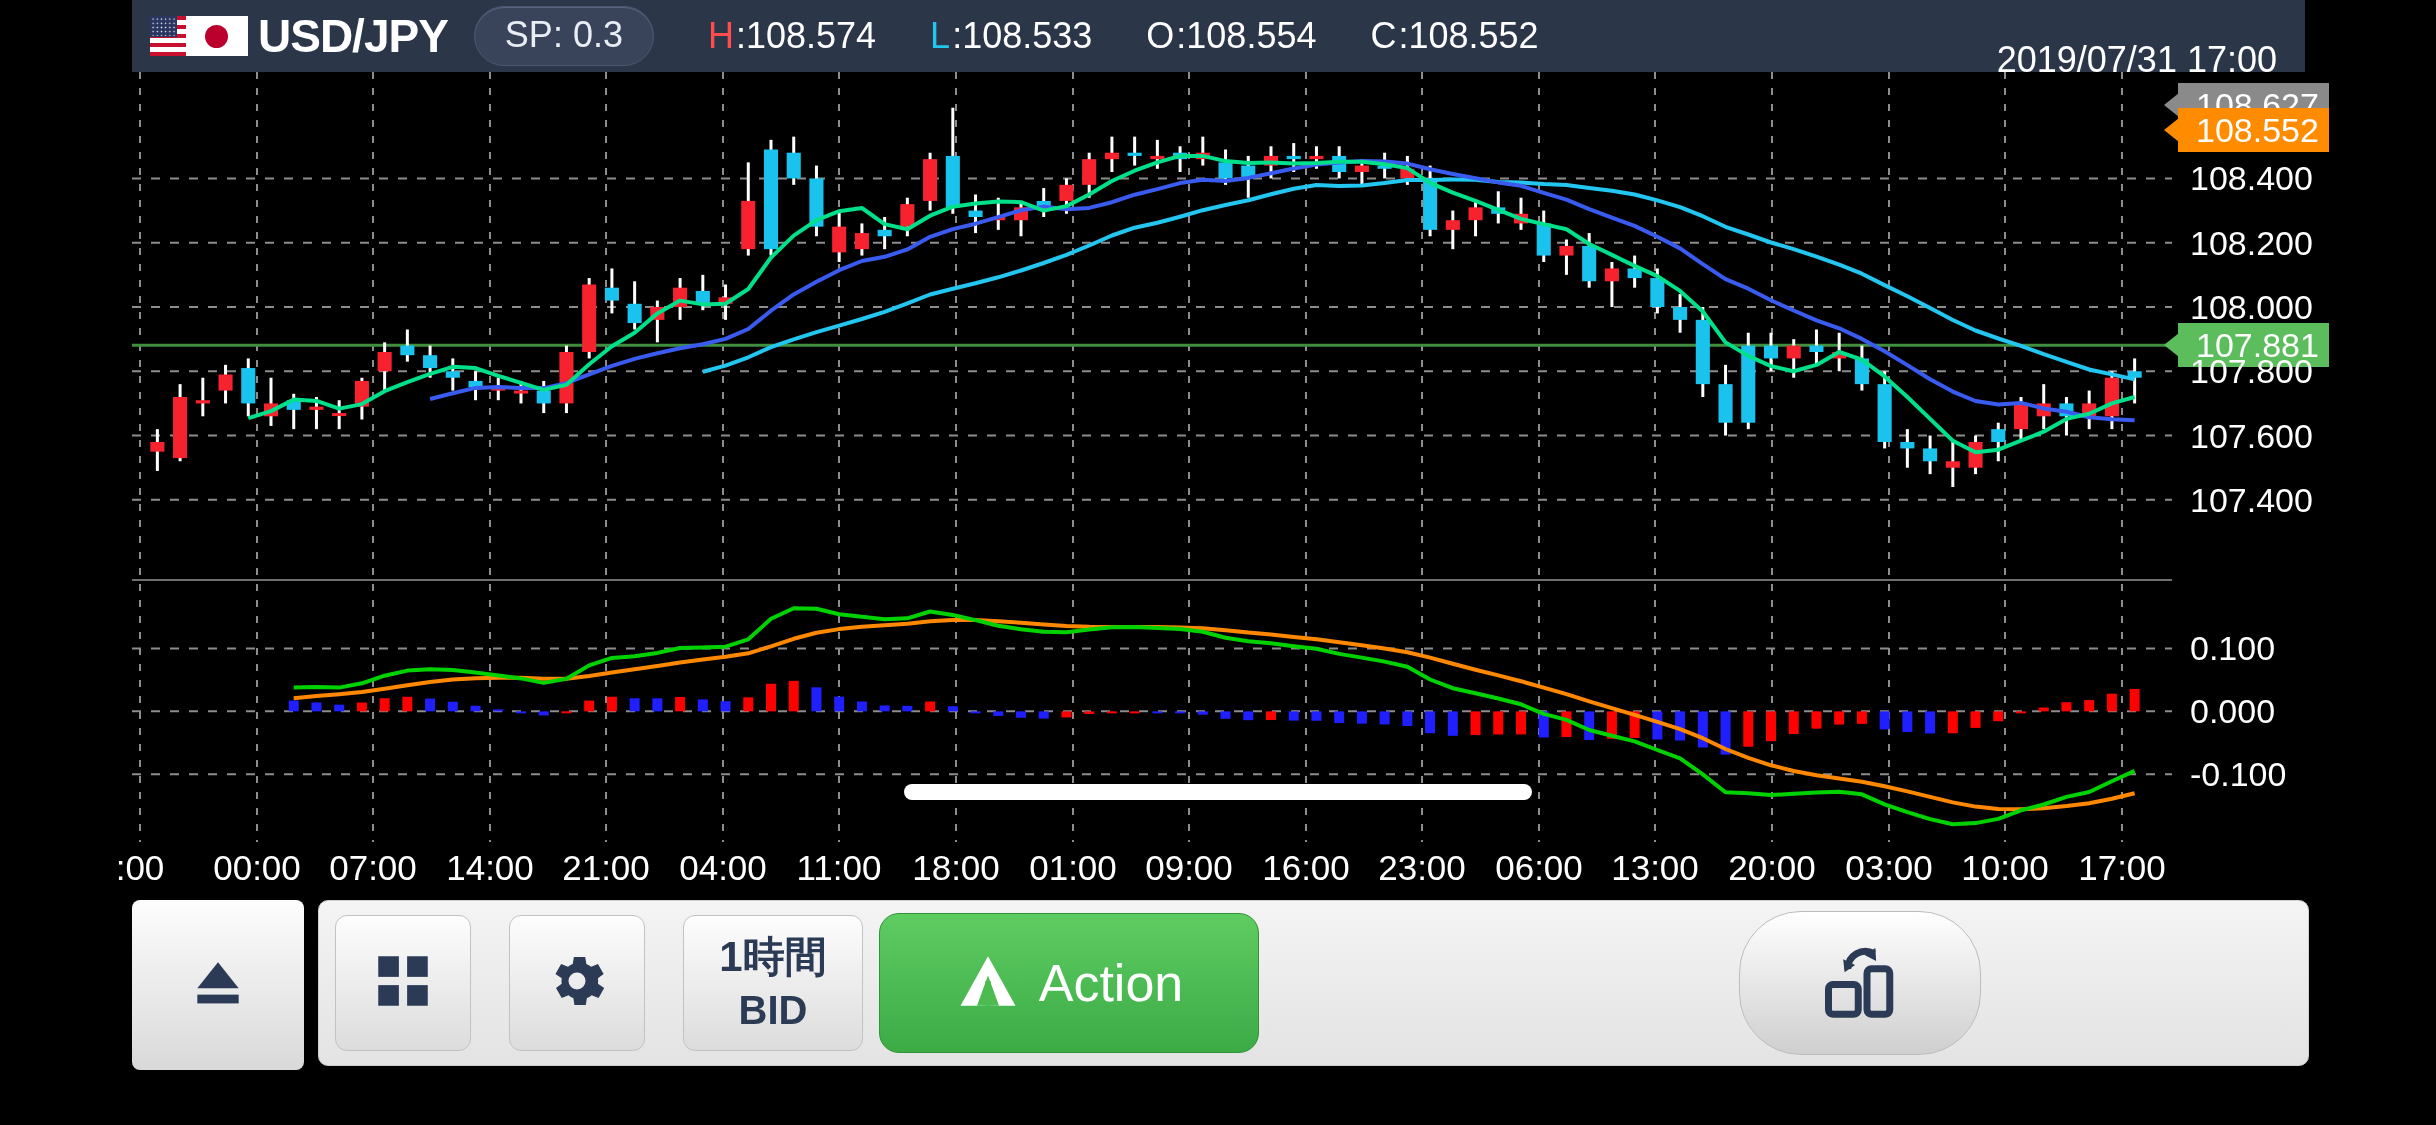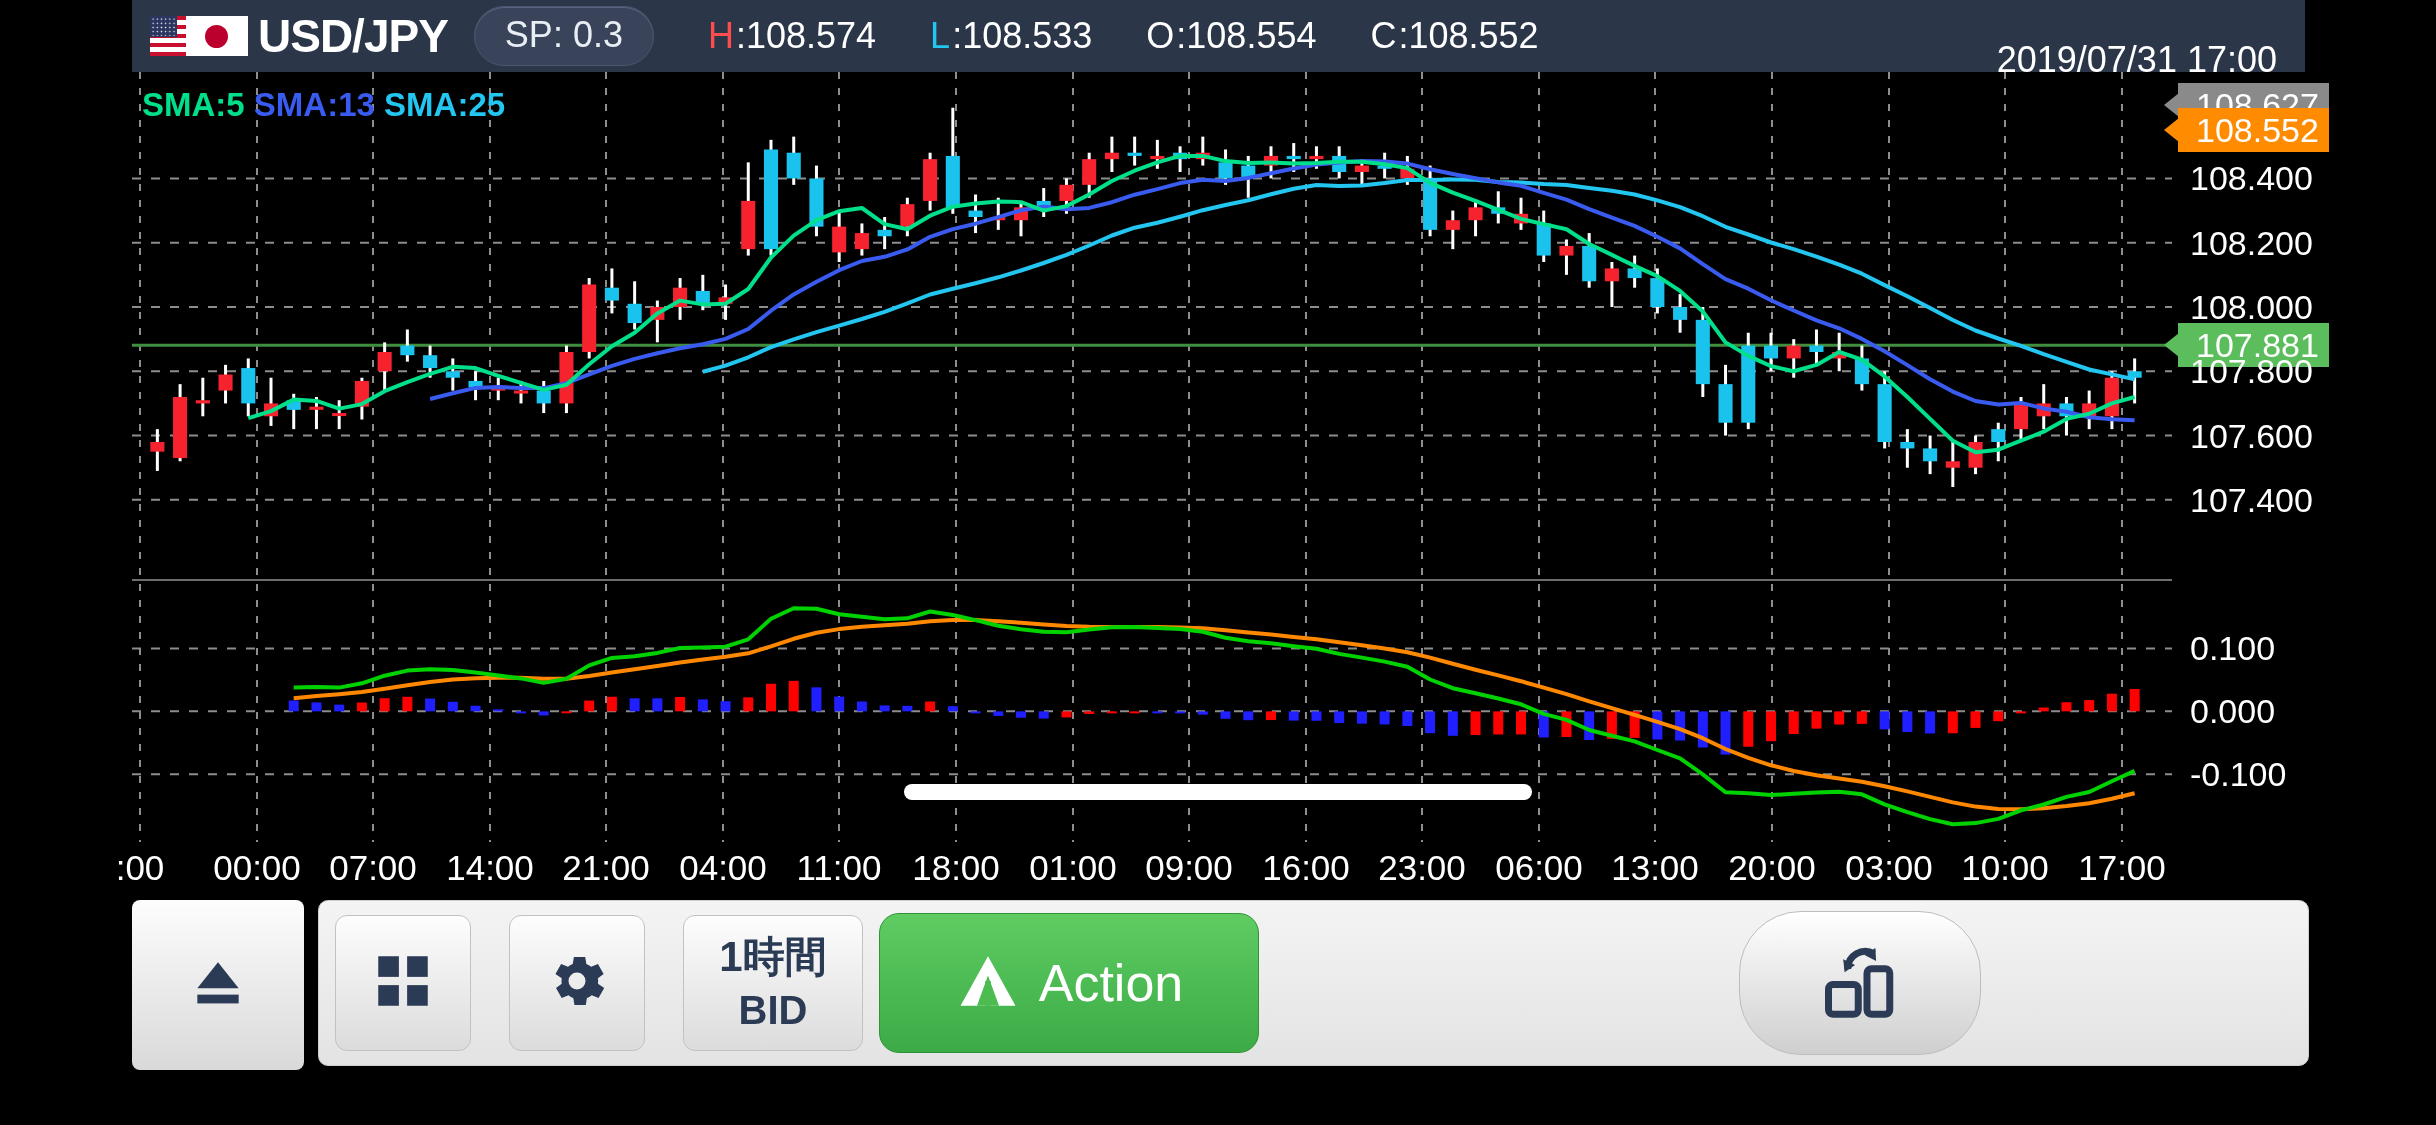--- a/index.html
+++ b/index.html
@@ -400,25 +400,20 @@
         <rect x="1884" y="639.3548387096774" width="10" height="2" fill="#ff0000"></rect>
         <rect x="1906.7272727272727" y="635.55314240705" width="10" height="3.8016963026274198" fill="#ff0000"></rect>
         <rect x="1929.4545454545455" y="630.2134768107015" width="10" height="9.141361898975902" fill="#ff0000"></rect>
         <rect x="1952.181818181818" y="628.0883067743705" width="10" height="11.266531935306944" fill="#ff0000"></rect>
         <rect x="1974.9090909090908" y="621.6920648420711" width="10" height="17.662773867606347" fill="#ff0000"></rect>
         <rect x="1997.6363636363635" y="617.0086933131768" width="10" height="22.346145396500674" fill="#ff0000"></rect>
         <path d="M161.7 626.2 L184.5 624.0 L207.2 622.3 L229.9 620.1 L252.6 616.8 L275.4 613.2 L298.1 610.0 L320.8 607.6 L343.5 606.2 L366.3 605.7 L389.0 605.8 L411.7 606.8 L434.5 606.8 L457.2 604.1 L479.9 600.5 L502.6 597.2 L525.4 594.0 L548.1 590.4 L570.8 587.4 L593.5 584.8 L616.3 581.3 L639.0 574.4 L661.7 566.8 L684.5 560.8 L707.2 557.1 L729.9 554.7 L752.6 553.2 L775.4 551.8 L798.1 549.3 L820.8 548.1 L843.5 548.1 L866.3 549.2 L889.0 550.8 L911.7 552.6 L934.5 554.1 L957.2 554.8 L979.9 554.9 L1002.6 554.9 L1025.4 555.1 L1048.1 555.5 L1070.8 556.3 L1093.5 558.2 L1116.3 560.4 L1139.0 562.6 L1161.7 564.9 L1184.5 567.3 L1207.2 570.2 L1229.9 573.3 L1252.6 576.5 L1275.4 580.2 L1298.1 585.6 L1320.8 591.8 L1343.5 597.7 L1366.3 603.4 L1389.0 609.2 L1411.7 615.7 L1434.5 622.2 L1457.2 629.3 L1479.9 636.2 L1502.6 642.8 L1525.4 649.9 L1548.1 657.2 L1570.8 666.2 L1593.5 677.0 L1616.3 685.9 L1639.0 693.3 L1661.7 699.0 L1684.5 703.3 L1707.2 706.6 L1729.9 709.7 L1752.6 714.2 L1775.4 719.4 L1798.1 724.9 L1820.8 730.4 L1843.5 734.6 L1866.3 737.0 L1889.0 737.3 L1911.7 736.3 L1934.5 734.0 L1957.2 731.2 L1979.9 726.8 L2002.6 721.2 " fill="none" stroke="#ff8800" stroke-width="4" stroke-linejoin="round"></path>
         <path d="M161.7 615.4 L184.5 615.1 L207.2 615.6 L229.9 611.3 L252.6 603.7 L275.4 598.6 L298.1 597.2 L320.8 598.0 L343.5 600.6 L366.3 603.6 L389.0 606.4 L411.7 610.9 L434.5 606.8 L457.2 593.4 L479.9 585.9 L502.6 584.2 L525.4 580.9 L548.1 576.0 L570.8 575.4 L593.5 574.7 L616.3 567.3 L639.0 546.8 L661.7 536.3 L684.5 536.8 L707.2 542.3 L729.9 544.8 L752.6 547.3 L775.4 546.3 L798.1 539.5 L820.8 542.9 L843.5 548.1 L866.3 553.8 L889.0 557.2 L911.7 559.8 L934.5 560.2 L957.2 557.4 L979.9 555.2 L1002.6 554.9 L1025.4 556.1 L1048.1 557.0 L1070.8 559.7 L1093.5 565.7 L1116.3 569.2 L1139.0 571.3 L1161.7 574.2 L1184.5 576.7 L1207.2 581.9 L1229.9 585.6 L1252.6 589.6 L1275.4 594.8 L1298.1 607.5 L1320.8 616.2 L1343.5 621.3 L1366.3 626.5 L1389.0 632.3 L1411.7 641.9 L1434.5 647.9 L1457.2 658.0 L1479.9 663.7 L1502.6 669.4 L1525.4 678.0 L1548.1 686.3 L1570.8 702.4 L1593.5 720.2 L1616.3 721.3 L1639.0 723.1 L1661.7 721.7 L1684.5 720.6 L1707.2 719.8 L1729.9 722.3 L1752.6 732.3 L1775.4 740.1 L1798.1 747.1 L1820.8 752.3 L1843.5 751.1 L1866.3 746.9 L1889.0 738.3 L1911.7 732.5 L1934.5 724.9 L1957.2 720.0 L1979.9 709.2 L2002.6 698.9 " fill="none" stroke="#00d200" stroke-width="4" stroke-linejoin="round"></path>
       </svg>
 
-    <div class="legend" style="left:10px;top:14px;">
-      <span class="lg1">SMA:5</span>
-      <span class="lg2">SMA:13</span>
-      <span class="lg3">SMA:25</span>
-    </div>
 
   </div>
 
   <div id="axis">
     <div class="tag tag-grey" id="tag0" style="top: 33.4643px;">108.627</div>
     <div class="tag tag-orange" id="tag1" style="top: 57.5714px;">108.552</div>
     <div class="axlabel" id="ax0" style="top: 106.429px;">108.400</div>
     <div class="axlabel" id="ax1" style="top: 170.714px;">108.200</div>
     <div class="axlabel" id="ax2" style="top: 235px;">108.000</div>
     <div class="tag tag-green" id="tag2" style="top: 273.25px;">107.881</div>

